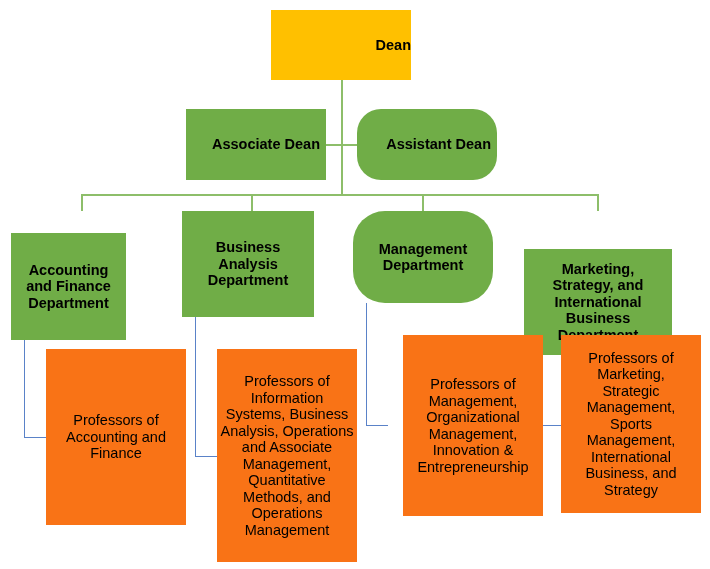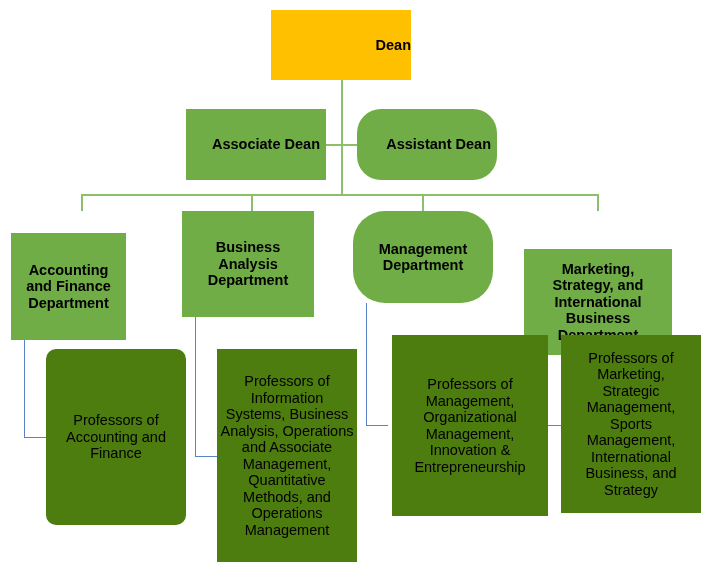--- a/index.html
+++ b/index.html
@@ -3,21 +3,21 @@
   <meta charset="utf-8">
   <style>
     html, body { margin: 0; padding: 0; background: #ffffff; }
     body { width: 710px; height: 569px; position: relative; overflow: hidden;
            font-family: "Liberation Sans", sans-serif; }
     .box { position: absolute; display: flex; align-items: center; justify-content: flex-end;
            text-align: center; box-sizing: border-box; color: #000; }
     .box span { display: block; }
     .dean { background: #FFC000; font-weight: bold; font-size: 14.5px; }
     .green { background: #70AD47; font-weight: bold; font-size: 14.5px; line-height: 16.5px; padding: 0 6px; }
-    .blue { background: #4d7c0f; font-size: 14.5px; line-height: 16.5px; padding: 0 3px; }
+    .blue { background: #f97316; font-size: 14.5px; line-height: 16.5px; padding: 0 3px; }
     .line { position: absolute; }
     .gline { background: #8DBE6A; }
     .bline { background: #5A82C8; }
   </style>
 </head>
 <body>
 
 <div class="line gline" style="left:341px;top:80px;width:2px;height:115px;"></div>
 <div class="line gline" style="left:326px;top:144px;width:31px;height:2px;"></div>
 <div class="line gline" style="left:81px;top:194px;width:518px;height:2px;"></div>
@@ -52,24 +52,24 @@
 <div class="box green" style="left:182px;top:211px;width:132px;height:106px;">
   <span>Business Analysis Department</span>
 </div>
 <div class="box green" style="left:353px;top:211px;width:140px;height:92px;border-radius:32px;">
   <span>Management Department</span>
 </div>
 <div class="box green" style="left:524px;top:217px;width:148px;height:106px;margin-top:32px;">
   <span>Marketing, Strategy, and International Business Department</span>
 </div>
 
-<div class="box blue" style="left:46px;top:349px;width:140px;height:176px;border-radius:10px;">
+<div class="box blue" style="left:46px;top:349px;width:140px;height:176px;">
   <span style="padding:0 10px;">Professors of Accounting and Finance</span>
 </div>
 <div class="box blue" style="left:217px;top:349px;width:140px;height:213px;">
   <span>Professors of Information Systems, Business Analysis, Operations and Associate Management, Quantitative Methods, and Operations Management</span>
 </div>
-<div class="box blue" style="left:392px;top:335px;width:156px;height:181px;">
+<div class="box blue" style="left:403px;top:335px;width:140px;height:181px;">
   <span>Professors of Management, Organizational Management, Innovation &amp; Entrepreneurship</span>
 </div>
 <div class="box blue" style="left:561px;top:335px;width:140px;height:178px;">
   <span style="padding:0 10px;">Professors of Marketing, Strategic Management, Sports Management, International Business, and Strategy</span>
 </div>
 
 </body></html>

